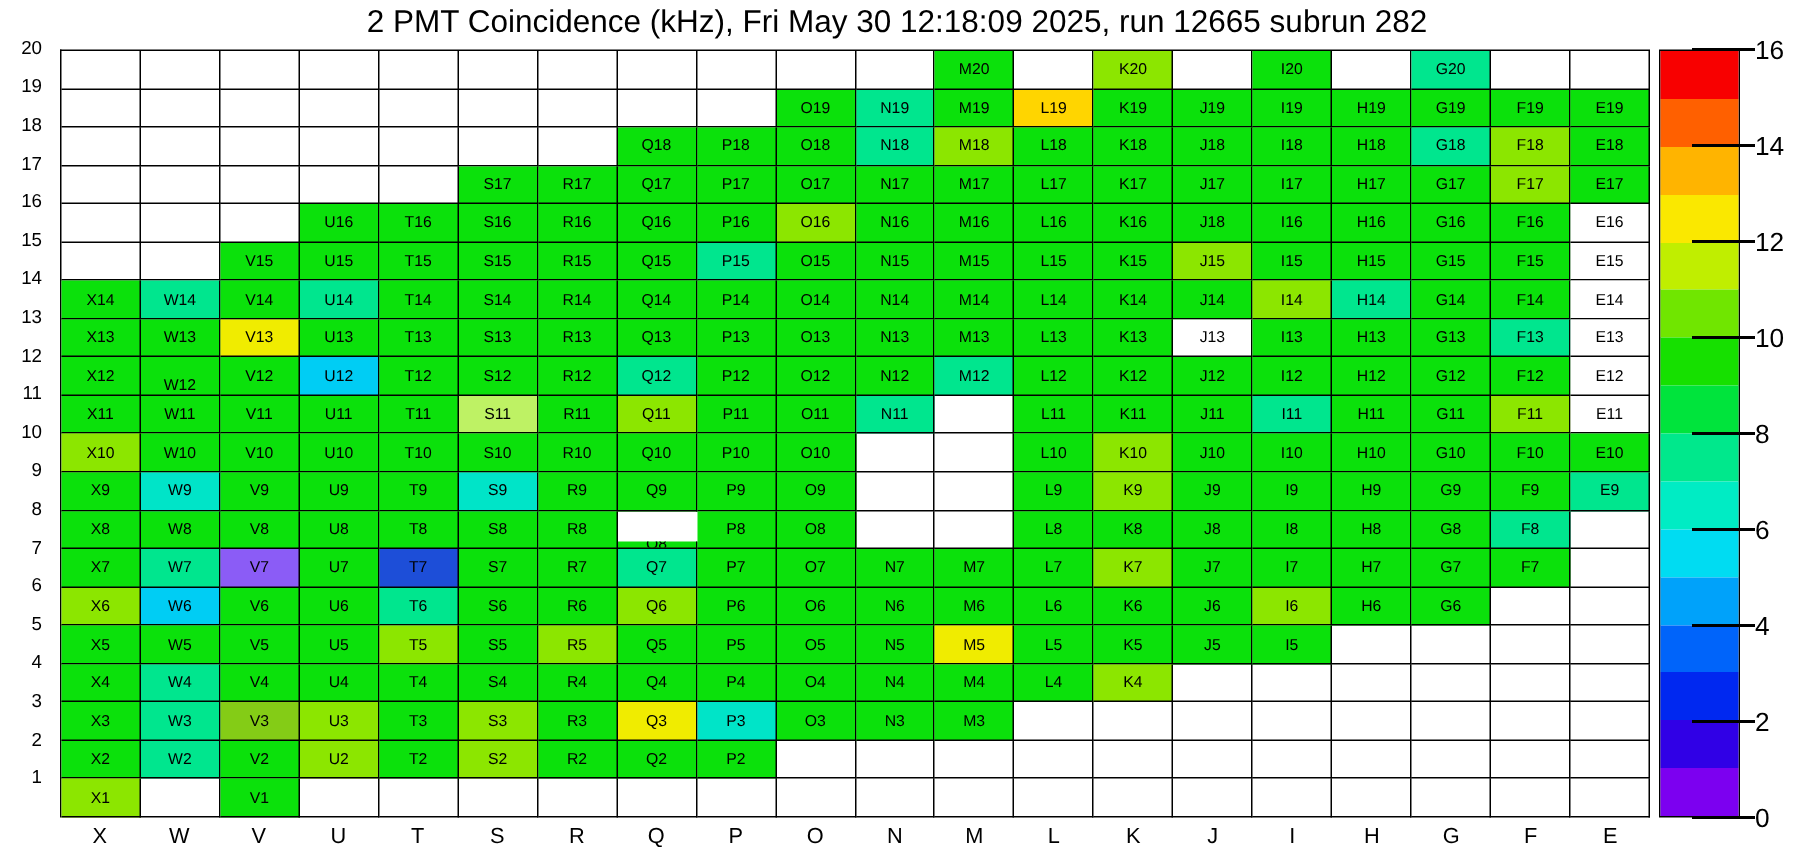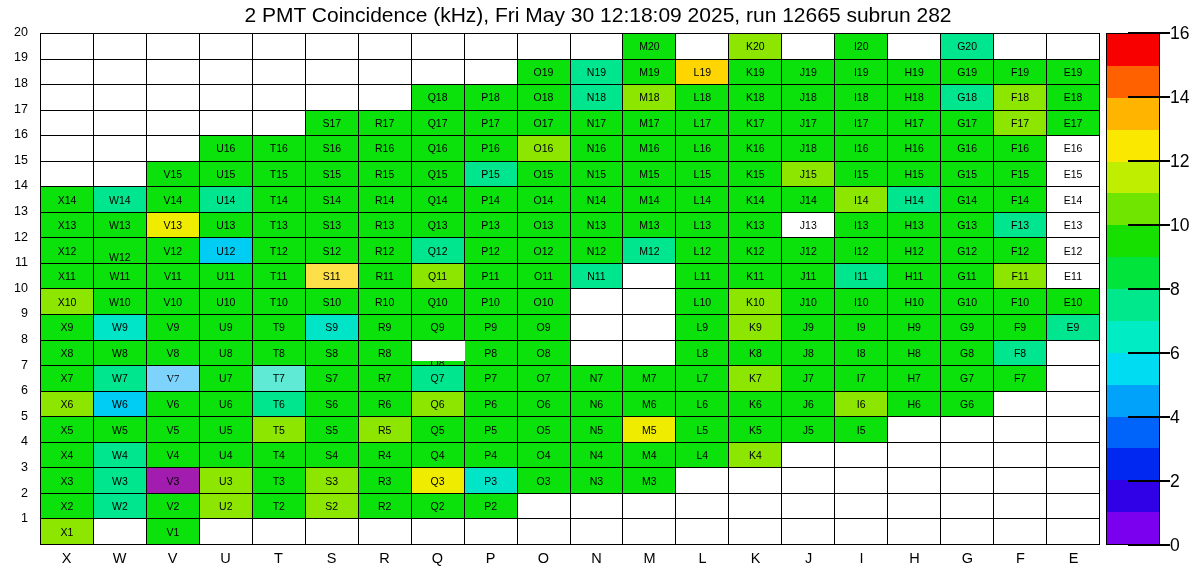--- a/index.html
+++ b/index.html
@@ -560,21 +560,21 @@
       </div>
       <div class="cell" style="background: rgb(11, 225, 11);">
         <span>V11</span>
       </div>
       <div class="cell" style="background: rgb(11, 225, 11);">
         <span>U11</span>
       </div>
       <div class="cell" style="background: rgb(11, 225, 11);">
         <span>T11</span>
       </div>
-      <div class="cell" style="background: #fde047;">
+      <div class="cell" style="background: #bef264;">
         <span>S11</span>
       </div>
       <div class="cell" style="background: rgb(11, 225, 11);">
         <span>R11</span>
       </div>
       <div class="cell" style="background: rgb(140, 230, 0);">
         <span>Q11</span>
       </div>
       <div class="cell" style="background: rgb(11, 225, 11);">
         <span>P11</span>
@@ -775,27 +775,27 @@
       <div class="cell" style="background: rgb(0, 230, 142);">
         <span>F8</span>
       </div>
       <div class="cell"></div>
       <div class="cell" style="background: rgb(11, 225, 11);">
         <span>X7</span>
       </div>
       <div class="cell" style="background: rgb(0, 230, 142);">
         <span>W7</span>
       </div>
-      <div class="cell" style="background: #7dd3fc; font-family: Liberation Serif, serif;">
+      <div class="cell" style="background: #8b5cf6;">
         <span>V7</span>
       </div>
       <div class="cell" style="background: rgb(11, 225, 11);">
         <span>U7</span>
       </div>
-      <div class="cell" style="background: #5eead4;">
+      <div class="cell" style="background: #1d4ed8;">
         <span>T7</span>
       </div>
       <div class="cell" style="background: rgb(11, 225, 11);">
         <span>S7</span>
       </div>
       <div class="cell" style="background: rgb(11, 225, 11);">
         <span>R7</span>
       </div>
       <div class="cell" style="background: rgb(0, 230, 142);">
         <span>Q7</span>
@@ -989,21 +989,21 @@
       <div class="cell"></div>
       <div class="cell"></div>
       <div class="cell"></div>
       <div class="cell"></div>
       <div class="cell" style="background: rgb(11, 225, 11);">
         <span>X3</span>
       </div>
       <div class="cell" style="background: rgb(0, 230, 142);">
         <span>W3</span>
       </div>
-      <div class="cell" style="background: #a21caf;">
+      <div class="cell" style="background: #84cc16;">
         <span>V3</span>
       </div>
       <div class="cell" style="background: rgb(140, 230, 0);">
         <span>U3</span>
       </div>
       <div class="cell" style="background: rgb(11, 225, 11);">
         <span>T3</span>
       </div>
       <div class="cell" style="background: rgb(140, 230, 0);">
         <span>S3</span>

